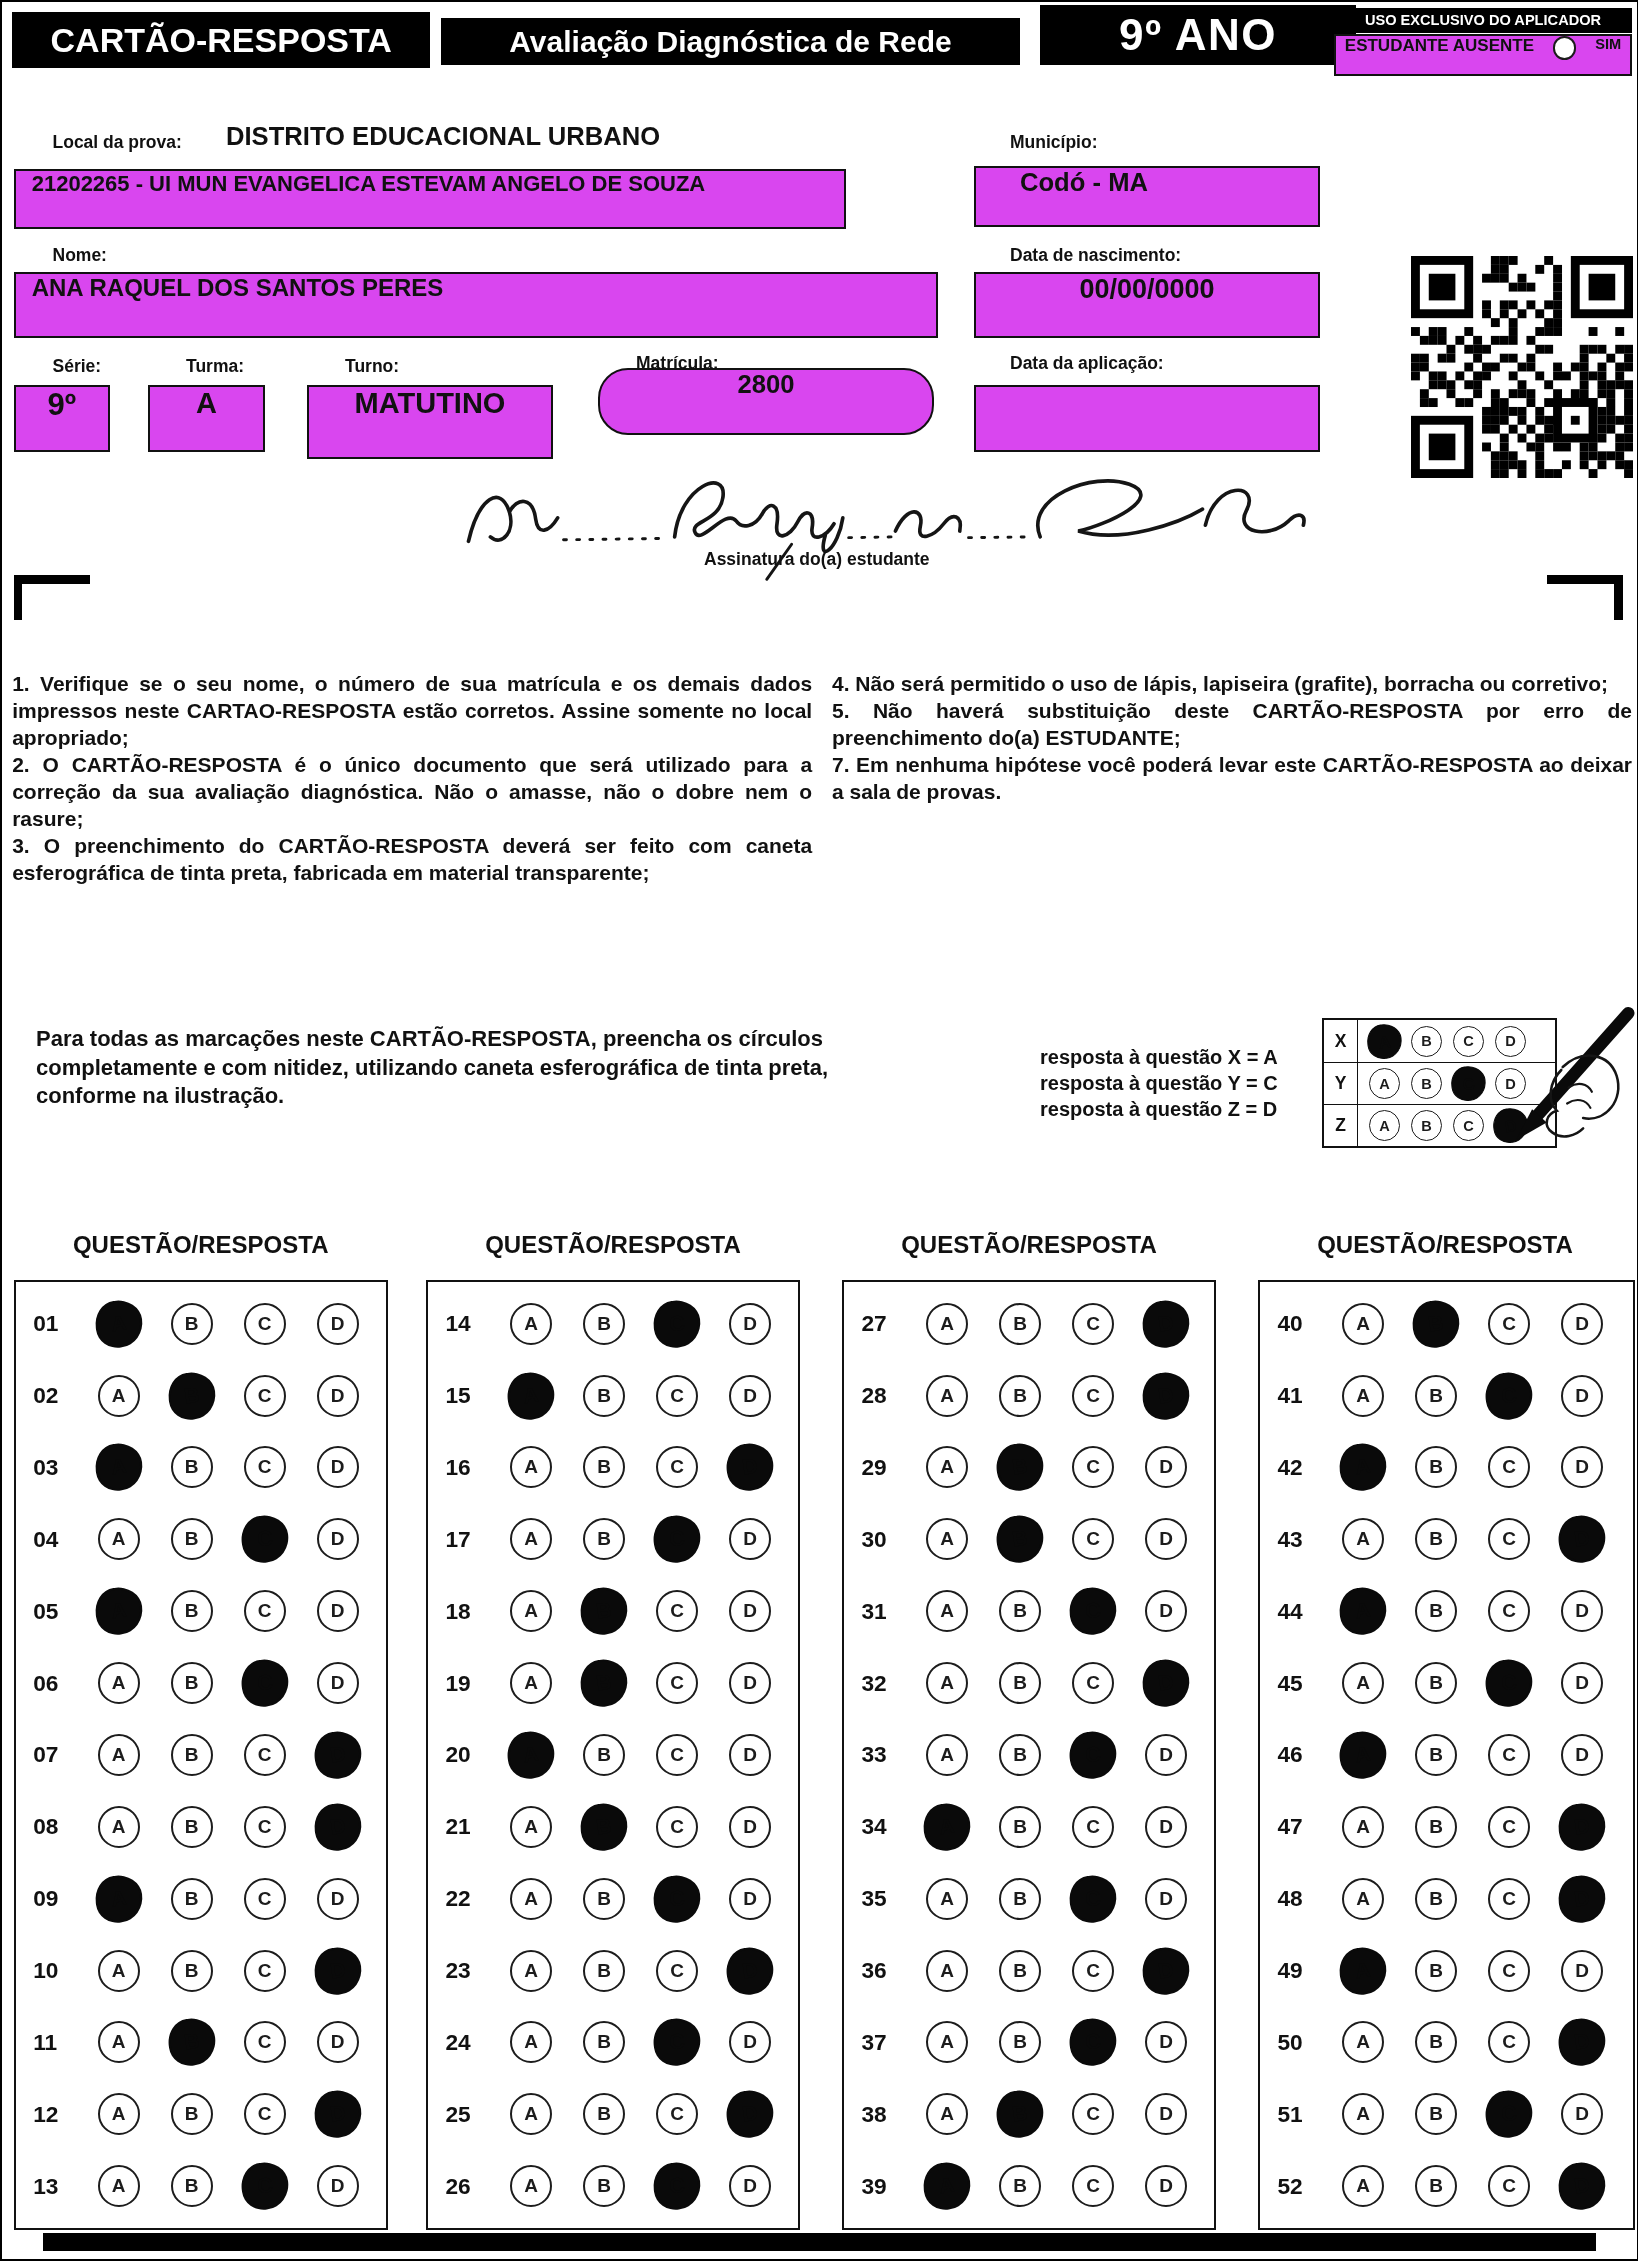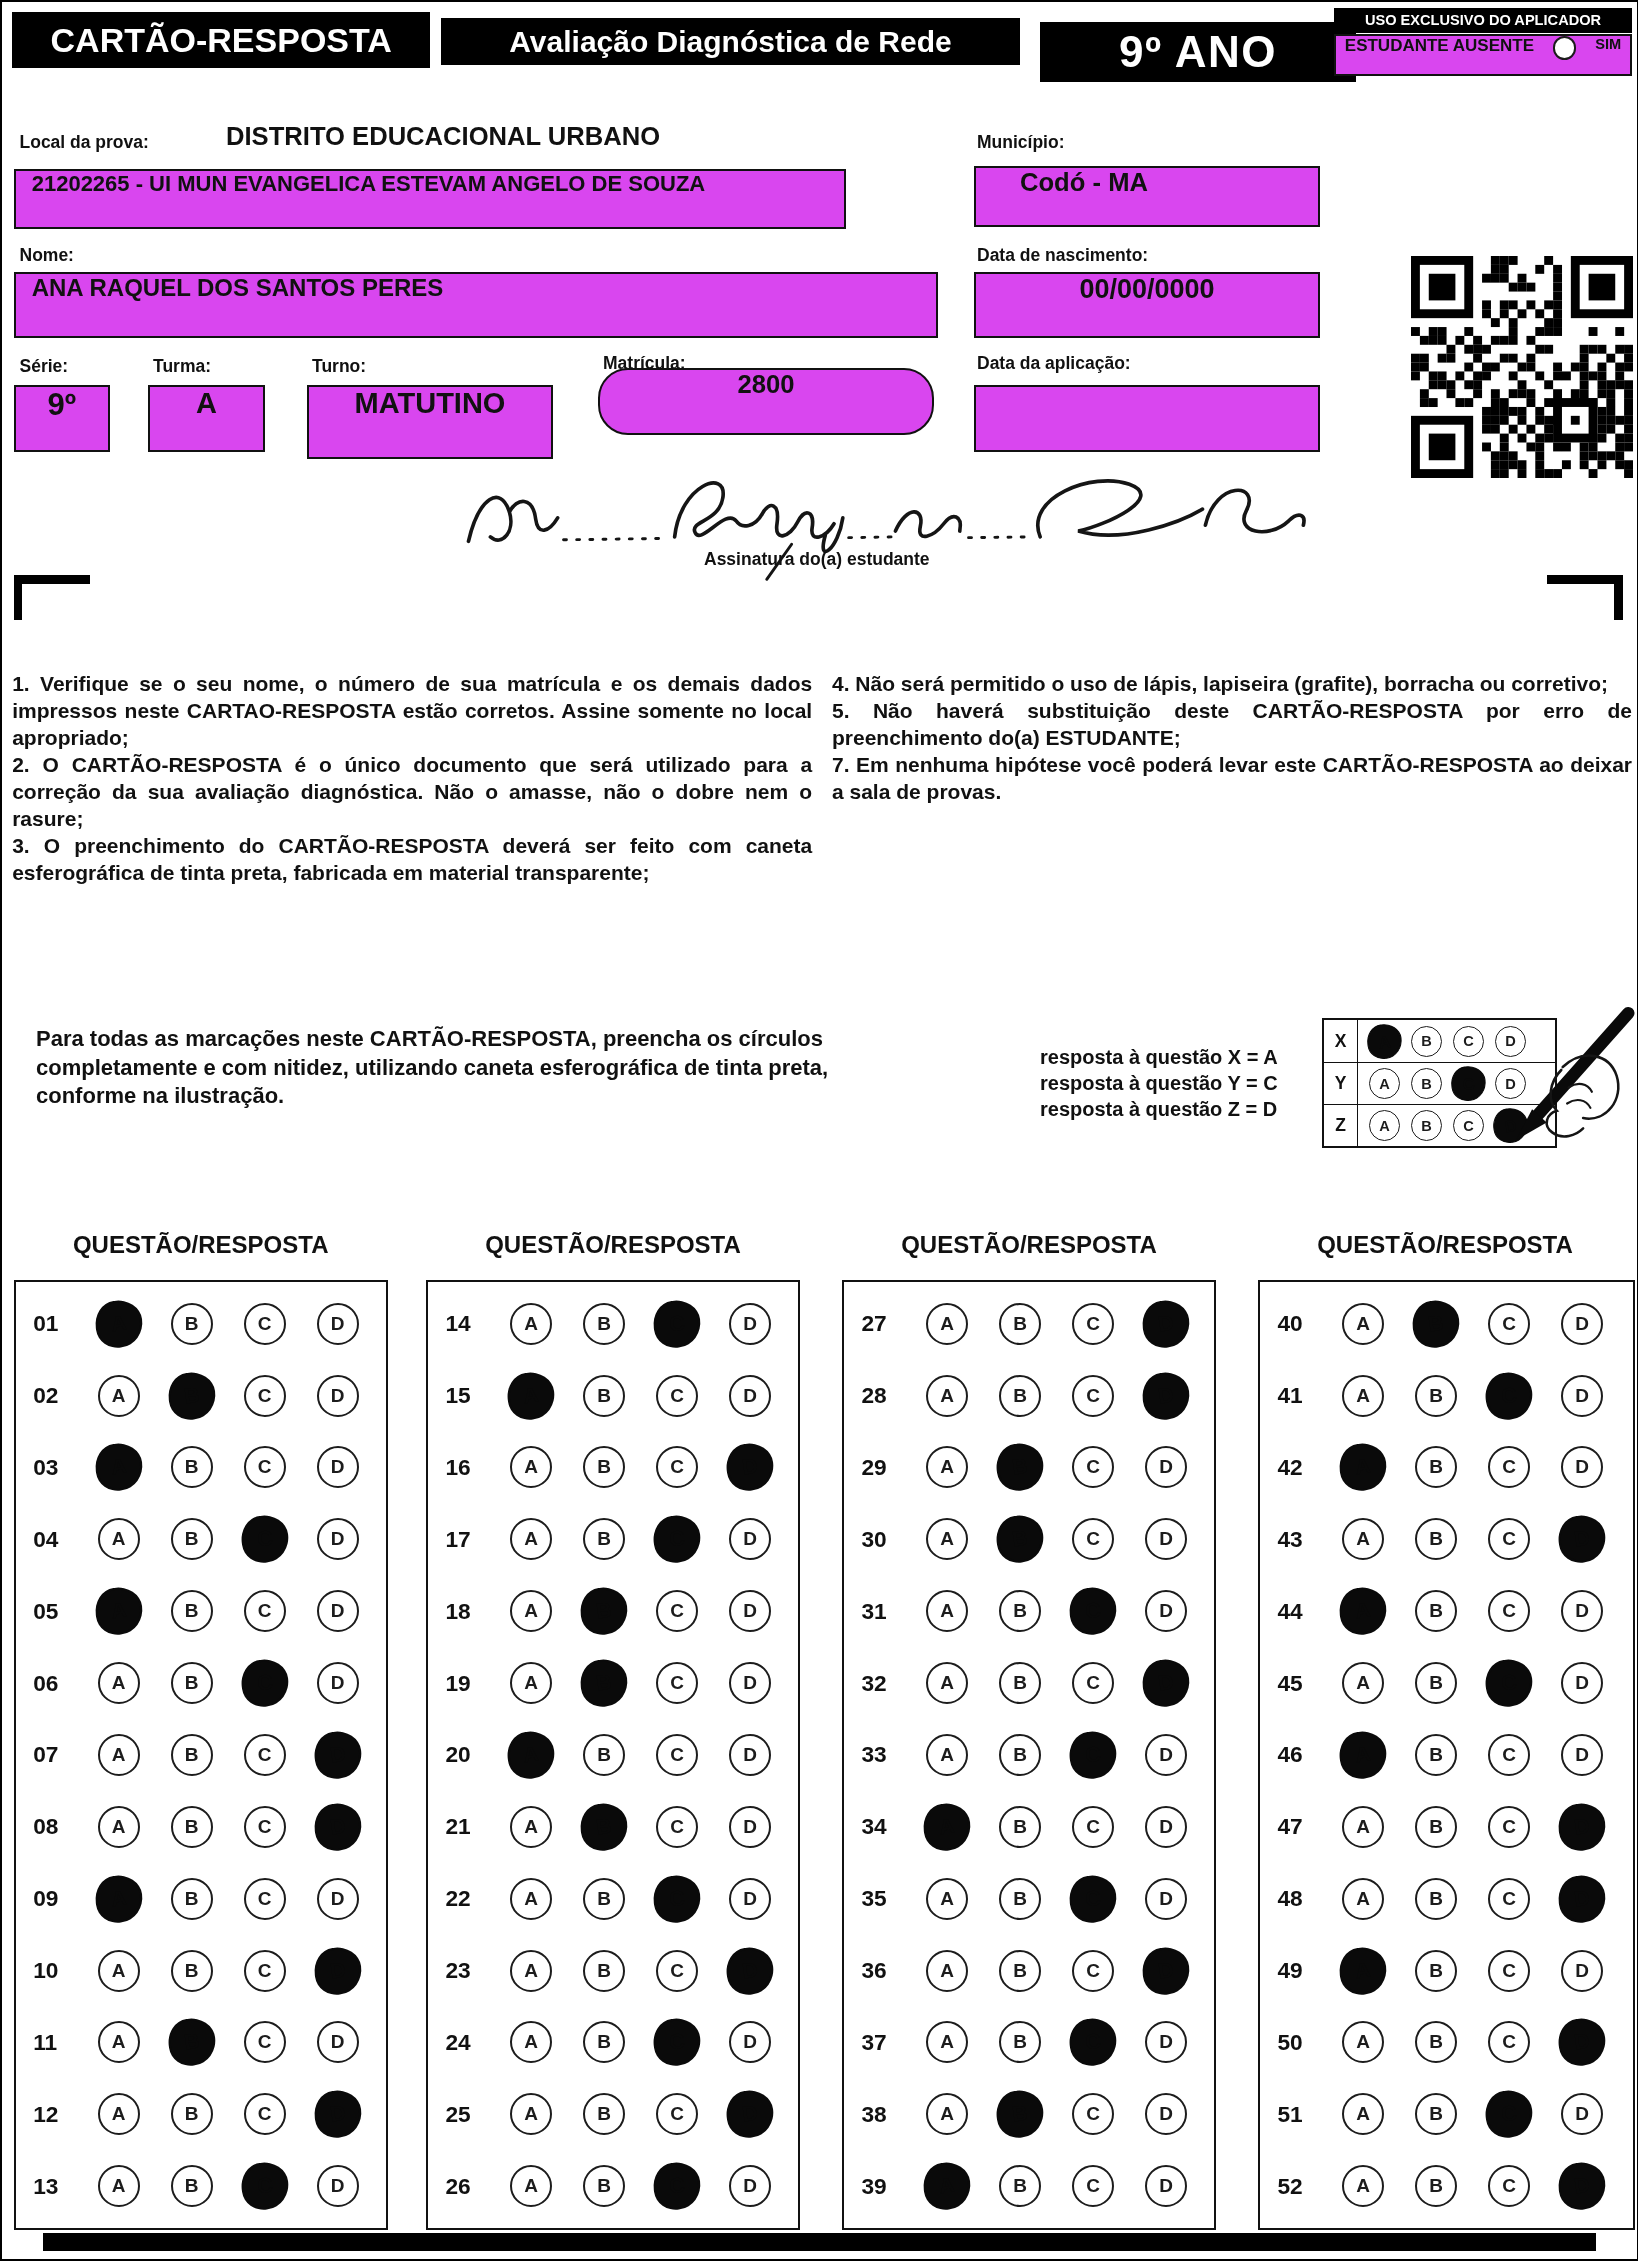--- a/index.html
+++ b/index.html
@@ -2,21 +2,21 @@
 <html style="font-size:11.7px"><head>
 <meta charset="utf-8">
 <style>
   * { margin:0; padding:0; box-sizing:border-box; }
   html,body { background:#e8e8e8; }
   body { font-family:"Liberation Sans", sans-serif; color:#111; }
   .sheet { position:relative; width:1639px; height:2261px; background:#fff; border:2.9px solid #000; overflow:hidden; }
   .abs { position:absolute; }
   .black-box { background:#000; color:#fff; display:flex; align-items:center; justify-content:center; font-weight:bold; }
   .bbox { border:2.2px solid #111; background:#d946ef; display:flex; font-weight:bold; }
-  .lbl { position:absolute; font-weight:bold; font-size:17.5px; }
+  .lbl { position:absolute; font-weight:bold; font-size:17.5px;margin-left:33px; }
   .center { justify-content:center; }
   .bubble { border:2.2px solid #1c1c1c; border-radius:50%; background:#fff; color:#1c1c1c;
             display:flex; align-items:center; justify-content:center; font-weight:bold; }
   .bubble.filled { background:#0a0a0a; color:#0a0a0a; border-color:#0a0a0a;
             border-radius:46% 54% 52% 48% / 53% 47% 55% 45%;
             transform:rotate(-8deg) scale(1.12); }
   
   .qcol-header { position:absolute; width:374px; text-align:center; font-weight:bold; font-size:24px; top:1229px; }
   .qcol-box { position:absolute; top:1278px; height:950px; border:2.2px solid #111; background:#fff;
               display:flex; flex-direction:column; justify-content:space-around; padding:5.8px 0; }
@@ -37,21 +37,21 @@
   .legend-line { position:absolute; left:1038px; font-weight:bold; font-size:20px; }
   .corner-mark { position:absolute; background:#000; }
 </style>
 </head>
 <body>
 
 <div class="sheet">
 
   <div class="abs black-box" style="left:439px;top:16px;width:579px;height:47px;font-size:30px;">Avaliação Diagnóstica de Rede</div>
   <div class="abs black-box" style="left:10.2px;top:10.2px;width:418px;height:56px;font-size:34px;">CARTÃO-RESPOSTA</div>
-  <div class="abs black-box" style="left:1038px;top:20px;width:316px;height:60px;font-size:44px;letter-spacing:1.5px;">9º ANO</div>
+  <div class="abs black-box" style="left:1038px;top:3px;width:316px;height:60px;font-size:44px;letter-spacing:1.5px;">9º ANO</div>
 
   <div class="abs" style="left:1332px;top:5.8px;width:298px;">
     <div class="black-box" style="height:25px;font-size:14.6px;">USO EXCLUSIVO DO APLICADOR</div>
     <div class="bbox" style="height:42px;margin-top:1.5px;padding:0 8.8px;justify-content:space-between;">
       <span style="font-size:17px;font-weight:bold;">ESTUDANTE AUSENTE</span>
       <span class="bubble" style="width:23.4px;height:23.4px;"></span>
       <span style="font-size:14.6px;font-weight:bold;">SIM</span>
     </div>
   </div>
 

